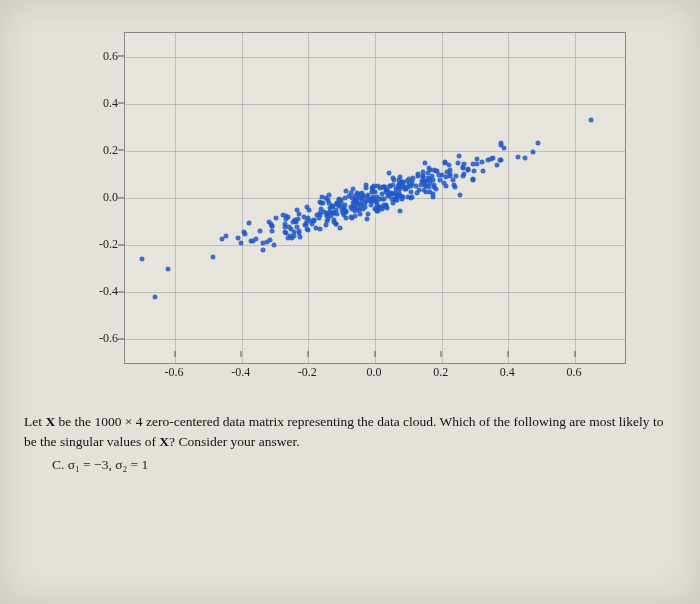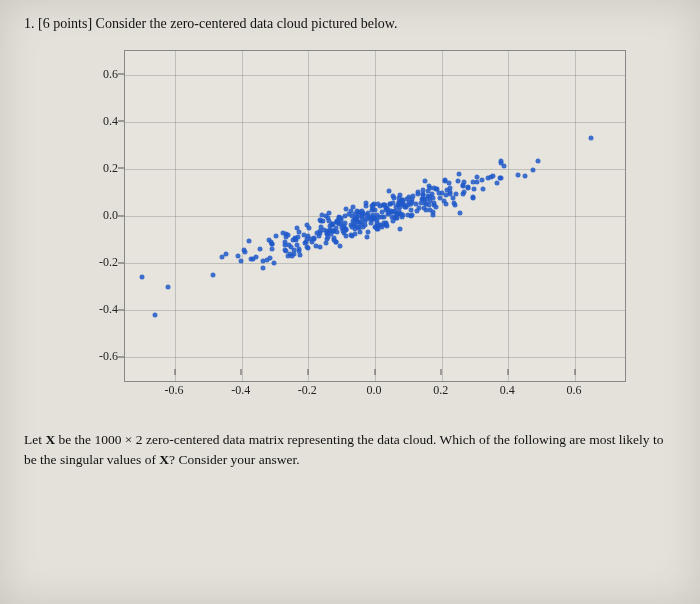--- a/index.html
+++ b/index.html
@@ -105,25 +105,20 @@
     margin-left: 28px;
     font-size: 13.5px;
   }
   .choices div { margin: 2px 0; }
 </style>
 </head>
 <body>
 
 <div class="page">
 
-  <div class="question">
-    <span>1.</span>
-    <span>[6 points]</span>
-    <span>Consider the zero-centered data cloud pictured below.</span>
-  </div>
 
   <div class="chart-wrap">
     <div class="plot-area" id="plot">
         <div class="gridline-v" style="left: 50px;"></div>
         <div class="gridline-v" style="left: 116.667px;"></div>
         <div class="gridline-v" style="left: 183.333px;"></div>
         <div class="gridline-v" style="left: 250px;"></div>
         <div class="gridline-v" style="left: 316.667px;"></div>
         <div class="gridline-v" style="left: 383.333px;"></div>
         <div class="gridline-v" style="left: 450px;"></div>
@@ -502,19 +497,23 @@
         <div class="xtick" style="left: 160.667px;">-0.4<div class="tickmark"></div></div>
         <div class="xtick" style="left: 227.333px;">-0.2<div class="tickmark"></div></div>
         <div class="xtick" style="left: 294px;">0.0<div class="tickmark"></div></div>
         <div class="xtick" style="left: 360.667px;">0.2<div class="tickmark"></div></div>
         <div class="xtick" style="left: 427.333px;">0.4<div class="tickmark"></div></div>
         <div class="xtick" style="left: 494px;">0.6<div class="tickmark"></div></div>
       </div>
   </div>
 
   <div class="below-text">
-    <span>Let </span><b>X</b><span> be the 1000 × 2 zero-centered data matrix representing the data cloud. Which of the following are most likely to be the singular values of </span><b>X</b><span>? Consider your answer.</span>
+    <span>Let </span><b>X</b><span> be the 1000 × 4 zero-centered data matrix representing the data cloud. Which of the following are most likely to be the singular values of </span><b>X</b><span>? Consider your answer.</span>
   </div>
 
   <div class="choices">
+    <div>
+      <span>C.</span>
+      <span>σ₁ = −3, σ₂ = 1</span>
+    </div>
   </div>
 
 </div>
 
 </body></html>

